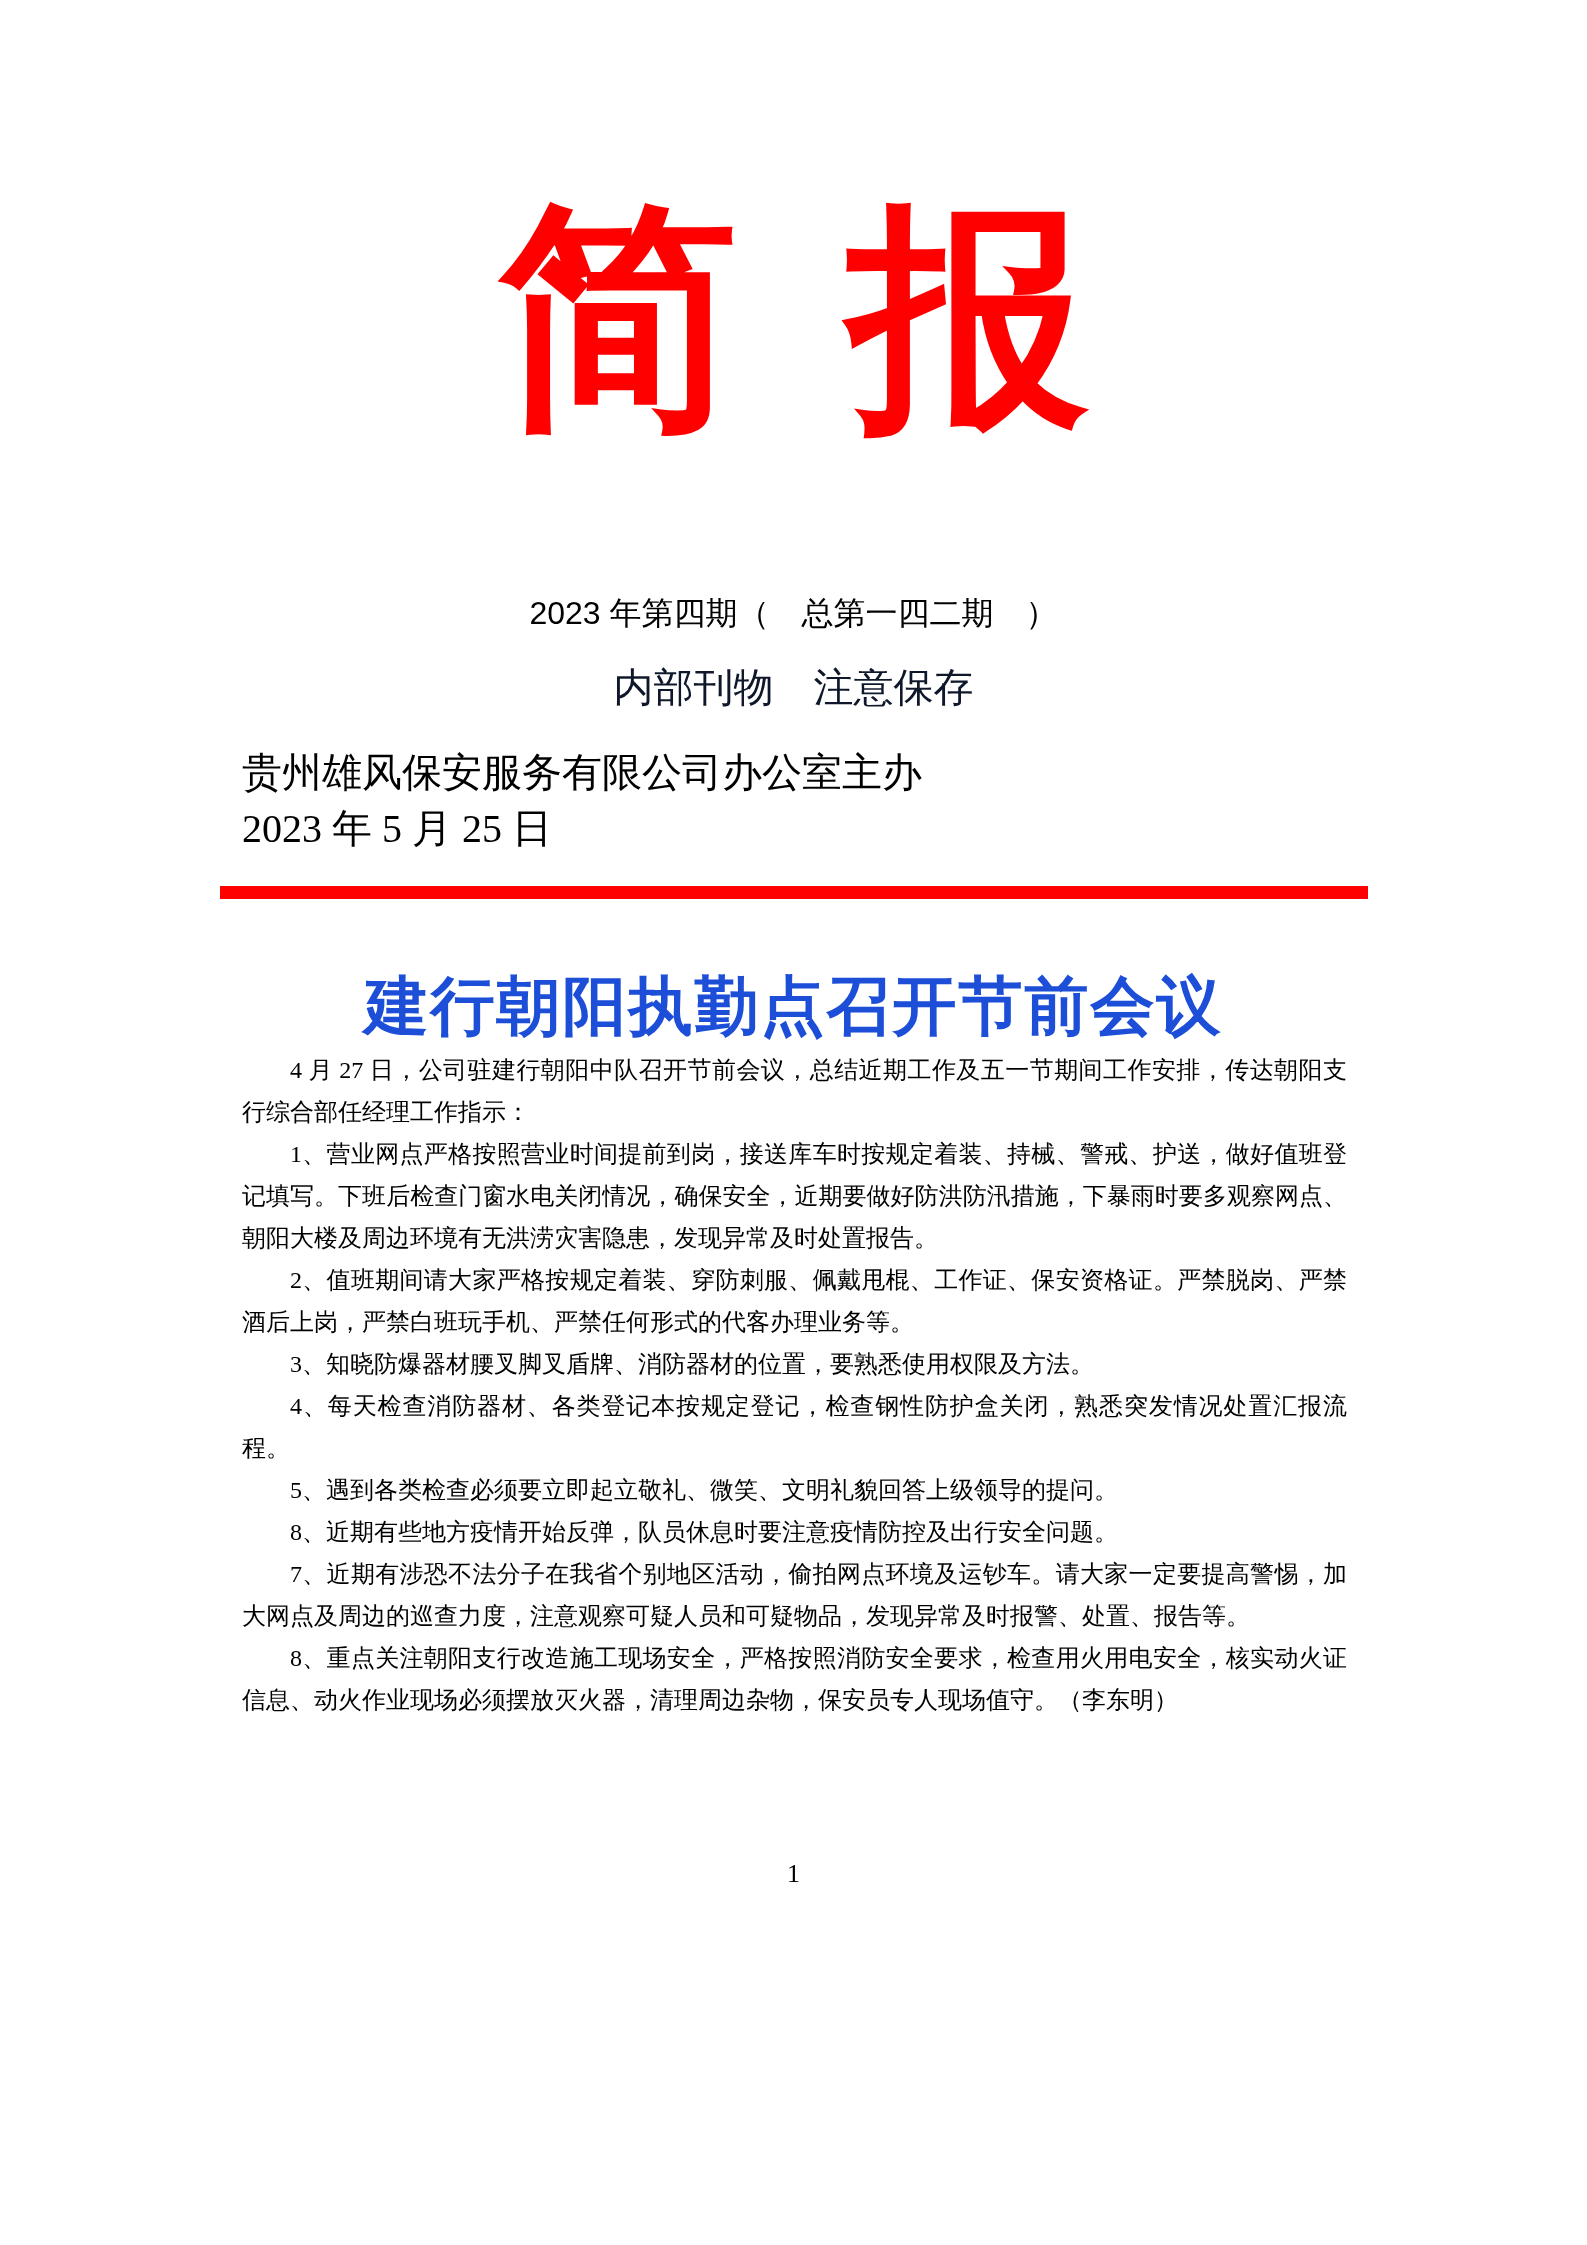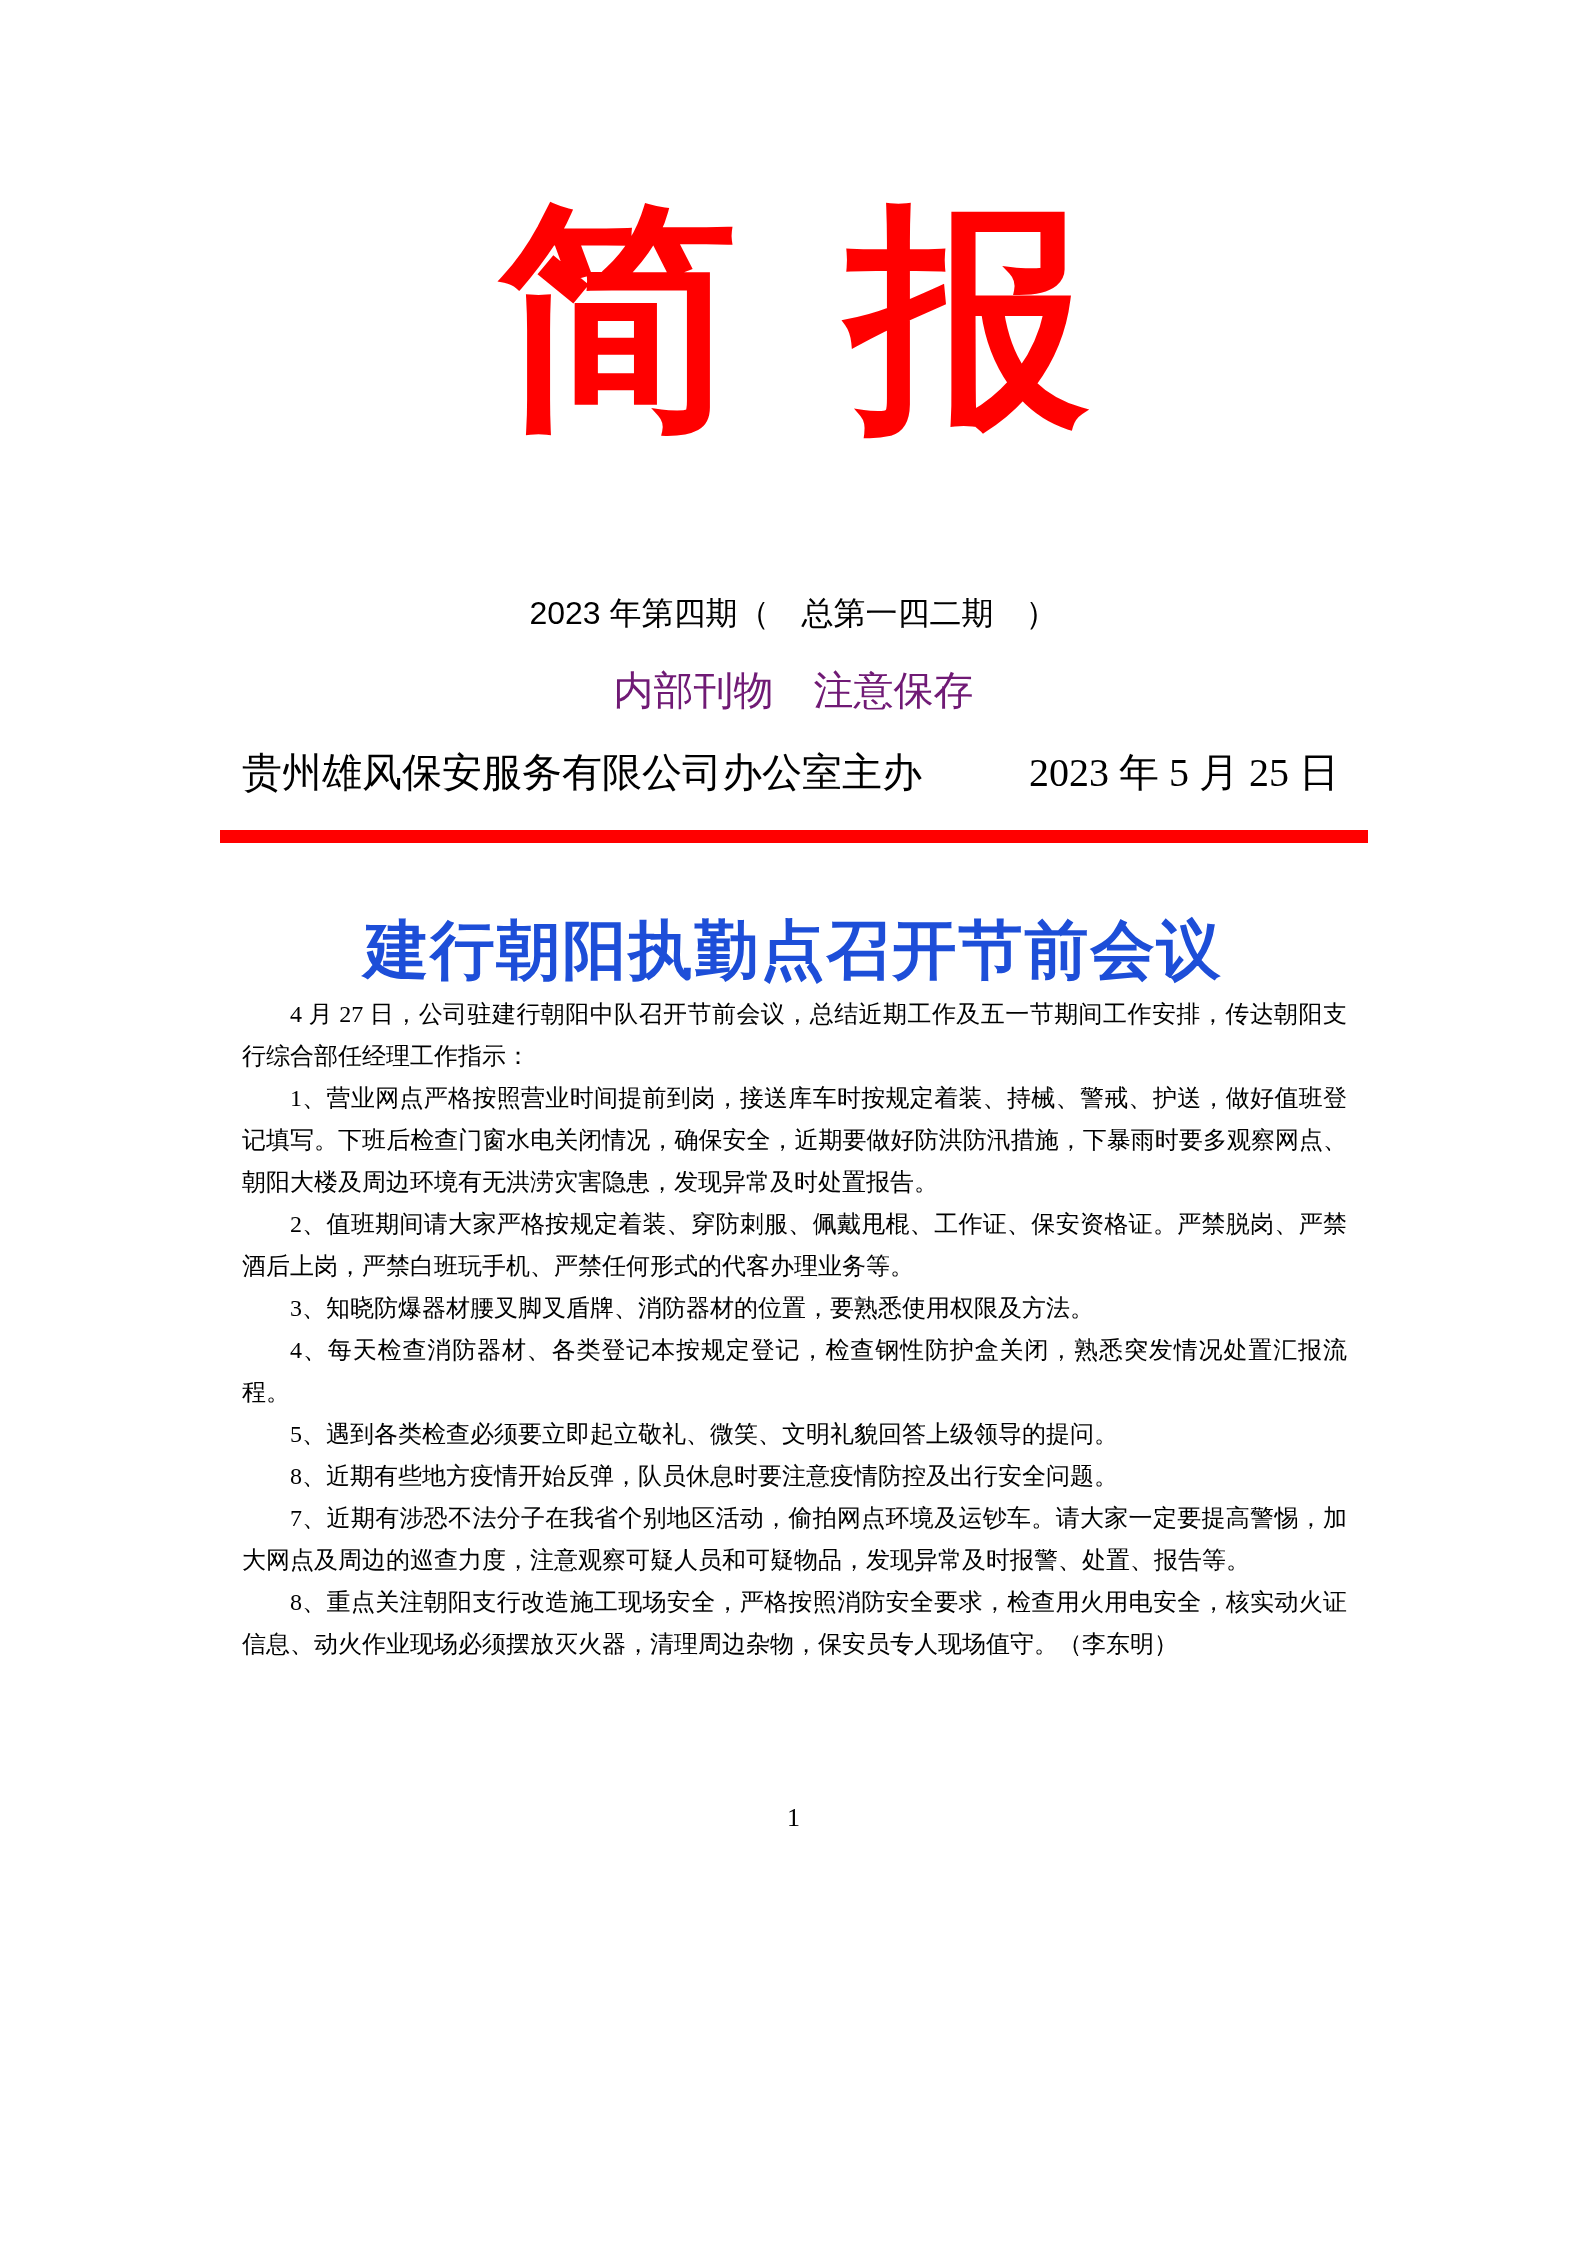--- a/index.html
+++ b/index.html
@@ -39,30 +39,31 @@
     text-align: center;
     font-size: 32px;
     font-family: "Liberation Sans", "DejaVu Sans", sans-serif;
     color: #000;
   }
   .notice-line {
     margin-top: 24px;
     line-height: 52px;
     text-align: center;
     font-size: 40px;
-    font-family: Liberation Serif, serif;
-    color: #701a75;
+    font-family: Liberation Mono, monospace;
+    color: #0f172a;
   }
   .pub-row {
     margin-top: 28px;
     line-height: 56px;
     display: flex;
     justify-content: space-between;
     align-items: baseline;
     font-size: 40px;
+    flex-direction: column;
   }
   .pub-row .publisher {
     font-family: "Liberation Serif", "DejaVu Serif", serif;
   }
   .pub-row .pub-date {
     font-family: "Liberation Serif", "DejaVu Serif", serif;
     padding-right: 8px;
   }
   .red-rule {
     margin: 29px auto 0;

